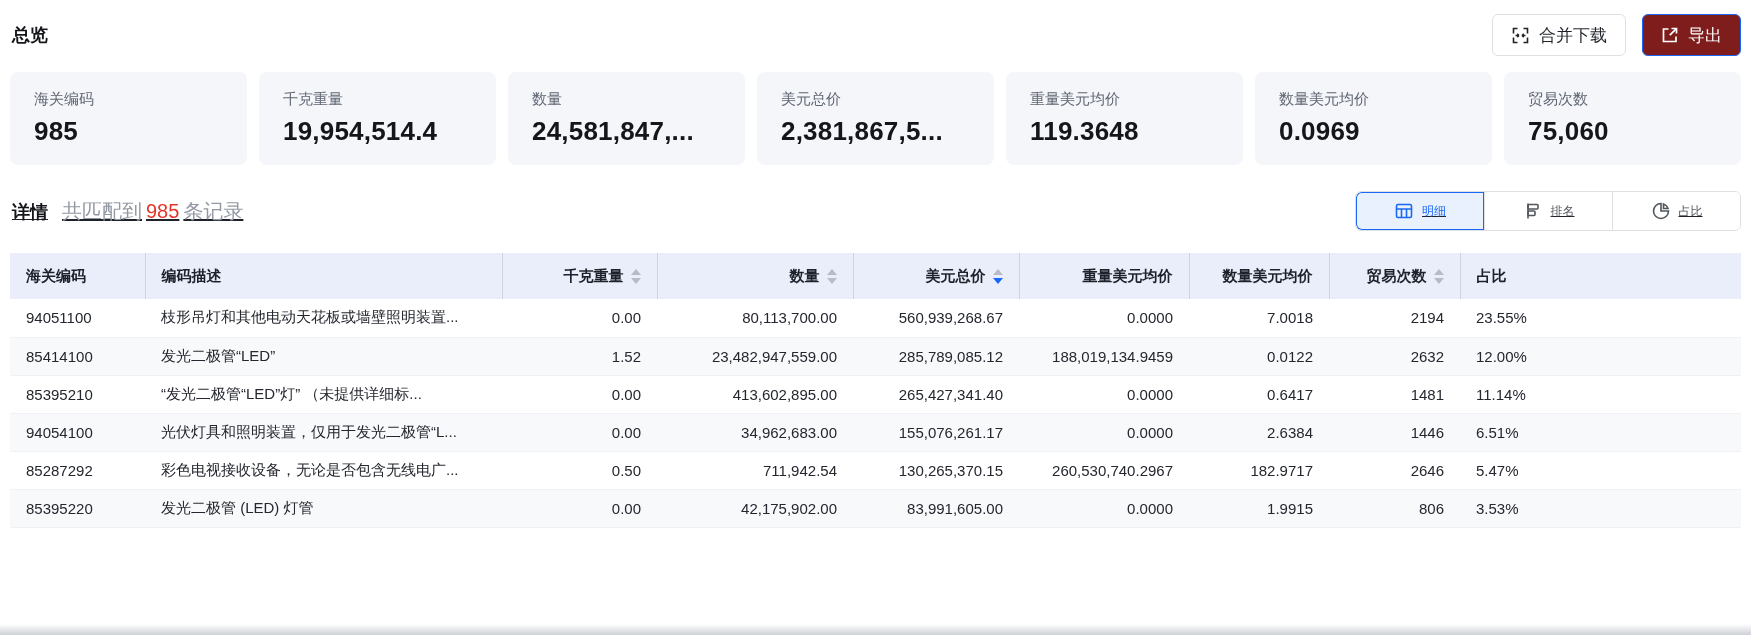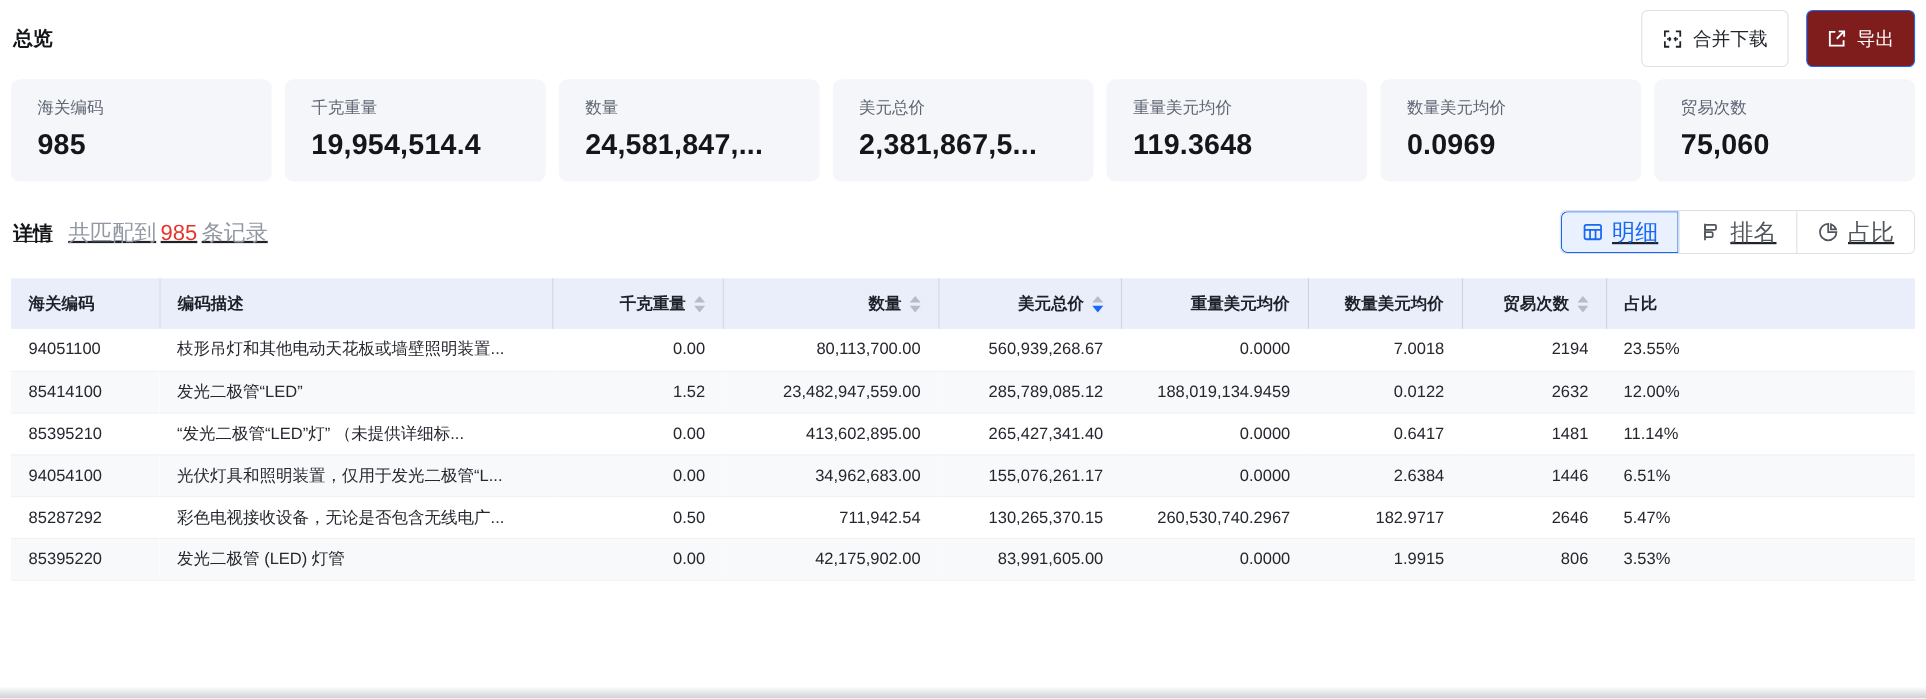--- a/index.html
+++ b/index.html
@@ -7,42 +7,42 @@
   body {
     font-family: "Liberation Sans", "DejaVu Sans", sans-serif;
     background:#ffffff; color:#1f2329; overflow:hidden; position:relative;
   }
   .page { padding:12px 10px 0 10px;border-radius:19px; }
 
   
   .topbar { display:flex; justify-content:space-between; align-items:center; height:46px; }
   .page-title { font-size:18px; font-weight:700; color:#14161a; padding-left:2px; }
   .topbar-actions { display:flex; gap:16px; }
-  .btn { height:52px; padding:16px 18px; border-radius:6px; font-size:17px;
+  .btn { height:42px; padding:16px 18px; border-radius:6px; font-size:17px;
          display:inline-flex; align-items:center; gap:9px; cursor:pointer; white-space:nowrap; }
   .btn-outline { background:#fff; border:1px solid #dee0e3; color:#1f2329; }
   .btn-primary { background:#7f1d1d; border:1px solid #1868f5; color:#fff; }
   .btn svg { display:block; }
 
   
   .stats { display:flex; gap:12px; margin-top:14px; }
   .stat-card { flex:1 1 0; background:#f4f6fa; border-radius:8px; height:93px; padding:17px 24px 0 24px; overflow:hidden; }
   .stat-label { font-size:15px; color:#5f6673; line-height:20px; }
   .stat-value { font-size:26px; font-weight:700; color:#14161a; margin-top:7px; letter-spacing:0.2px; white-space:nowrap; }
 
   
   .details-bar { display:flex; justify-content:space-between; align-items:center; margin-top:26px; height:40px;text-decoration:underline; }
   .details-left { display:flex; align-items:baseline; gap:14px; padding-left:2px; }
   .details-title { font-size:18px; font-weight:700; color:#14161a; }
   .match-text { font-size:20px; color:#9298a3; }
   .match-count { color:#e5352b; padding:0 4px; }
 
   .tab-group { display:flex; border:1px solid #dee0e3; border-radius:6px; overflow:hidden; height:40px; background:#fff; }
-  .tab { width:107px; display:flex; align-items:center; justify-content:center; gap:8px;
-         font-size:21px; color:#51565d; background:#fff; cursor:pointer; border-left:1px solid #dee0e3; }
+  .tab { width:128px; display:flex; align-items:center; justify-content:center; gap:8px;
+         font-size:12px; color:#51565d; background:#fff; cursor:pointer; border-left:1px solid #dee0e3; }
   .tab:first-child { border-left:none; }
   .tab.active { background:#e9f1fe; color:#1868f5; box-shadow: inset 0 0 0 1px #1868f5; border-radius:6px 0 0 6px; }
   .tab svg { display:block; }
 
   
   table { width:100%; border-collapse:collapse; table-layout:fixed; margin-top:22px; }
   thead th { background:#e9eefa; height:46px; font-size:15px; font-weight:700; color:#1d2129;
              padding:0 16px; border-left:1px solid #ccd3e3; vertical-align:middle; white-space:nowrap; overflow:hidden; }
   thead th:first-child { border-left:none; }
   .th-inner { display:flex; align-items:center; }

